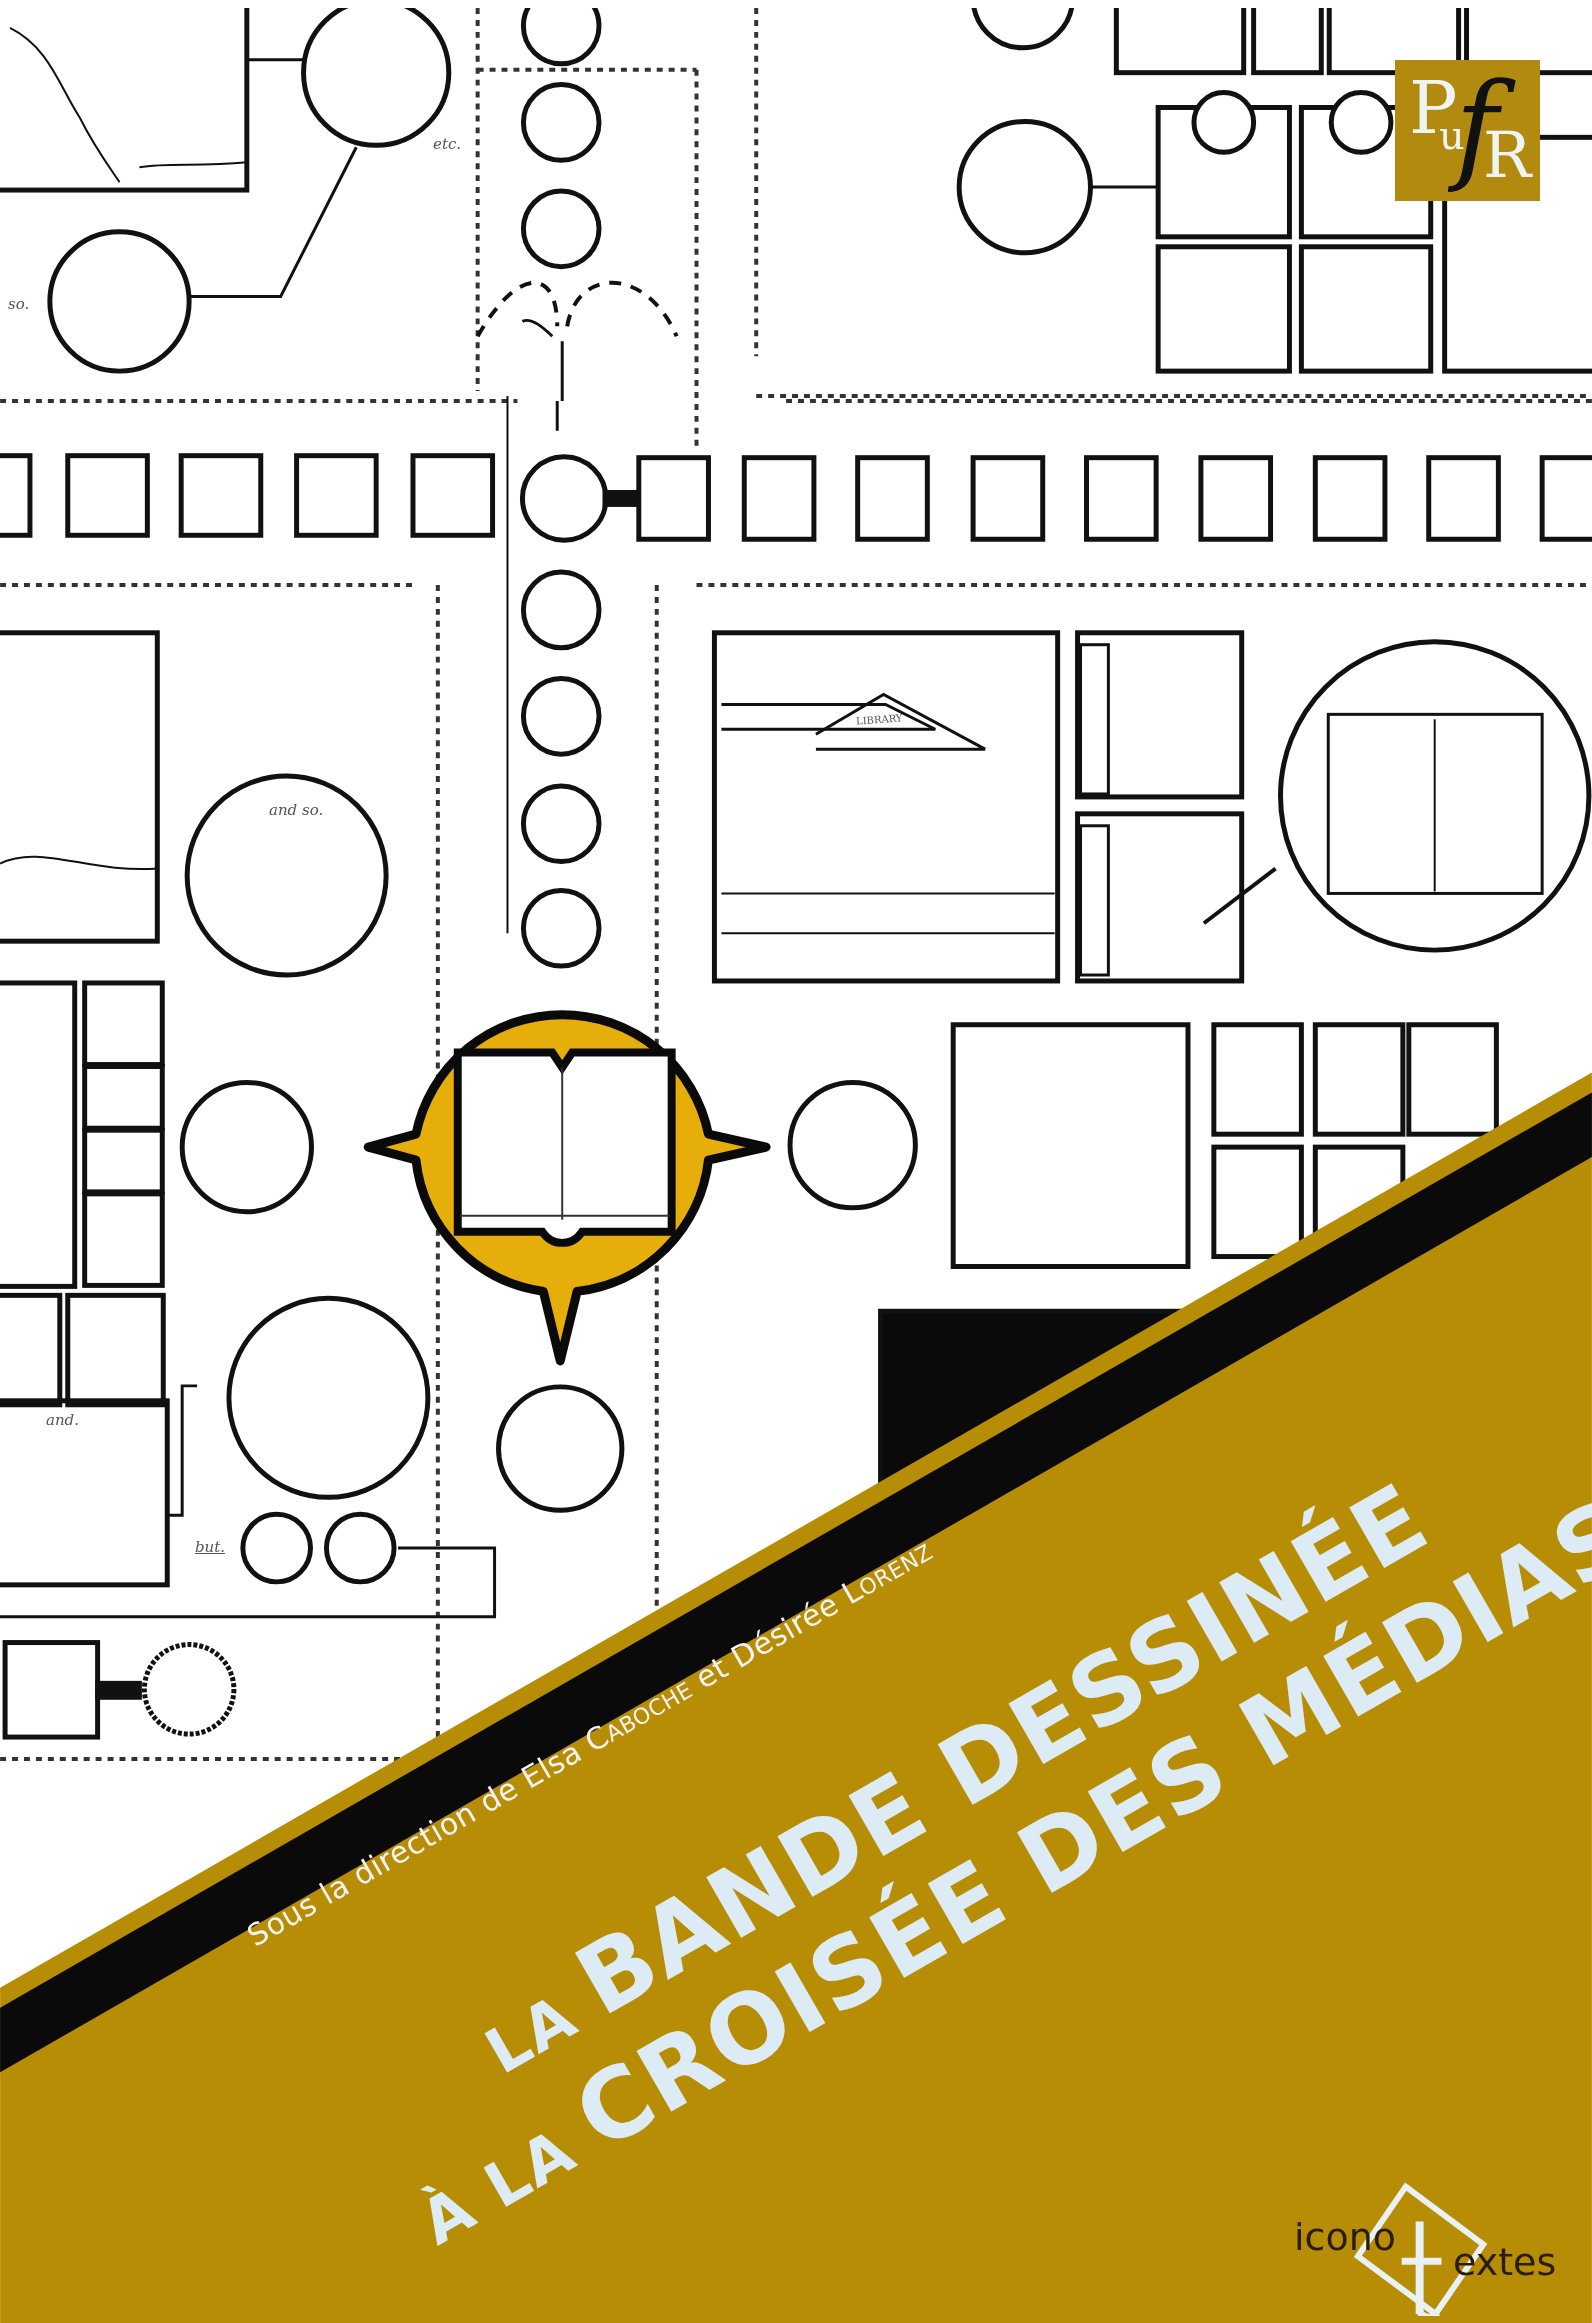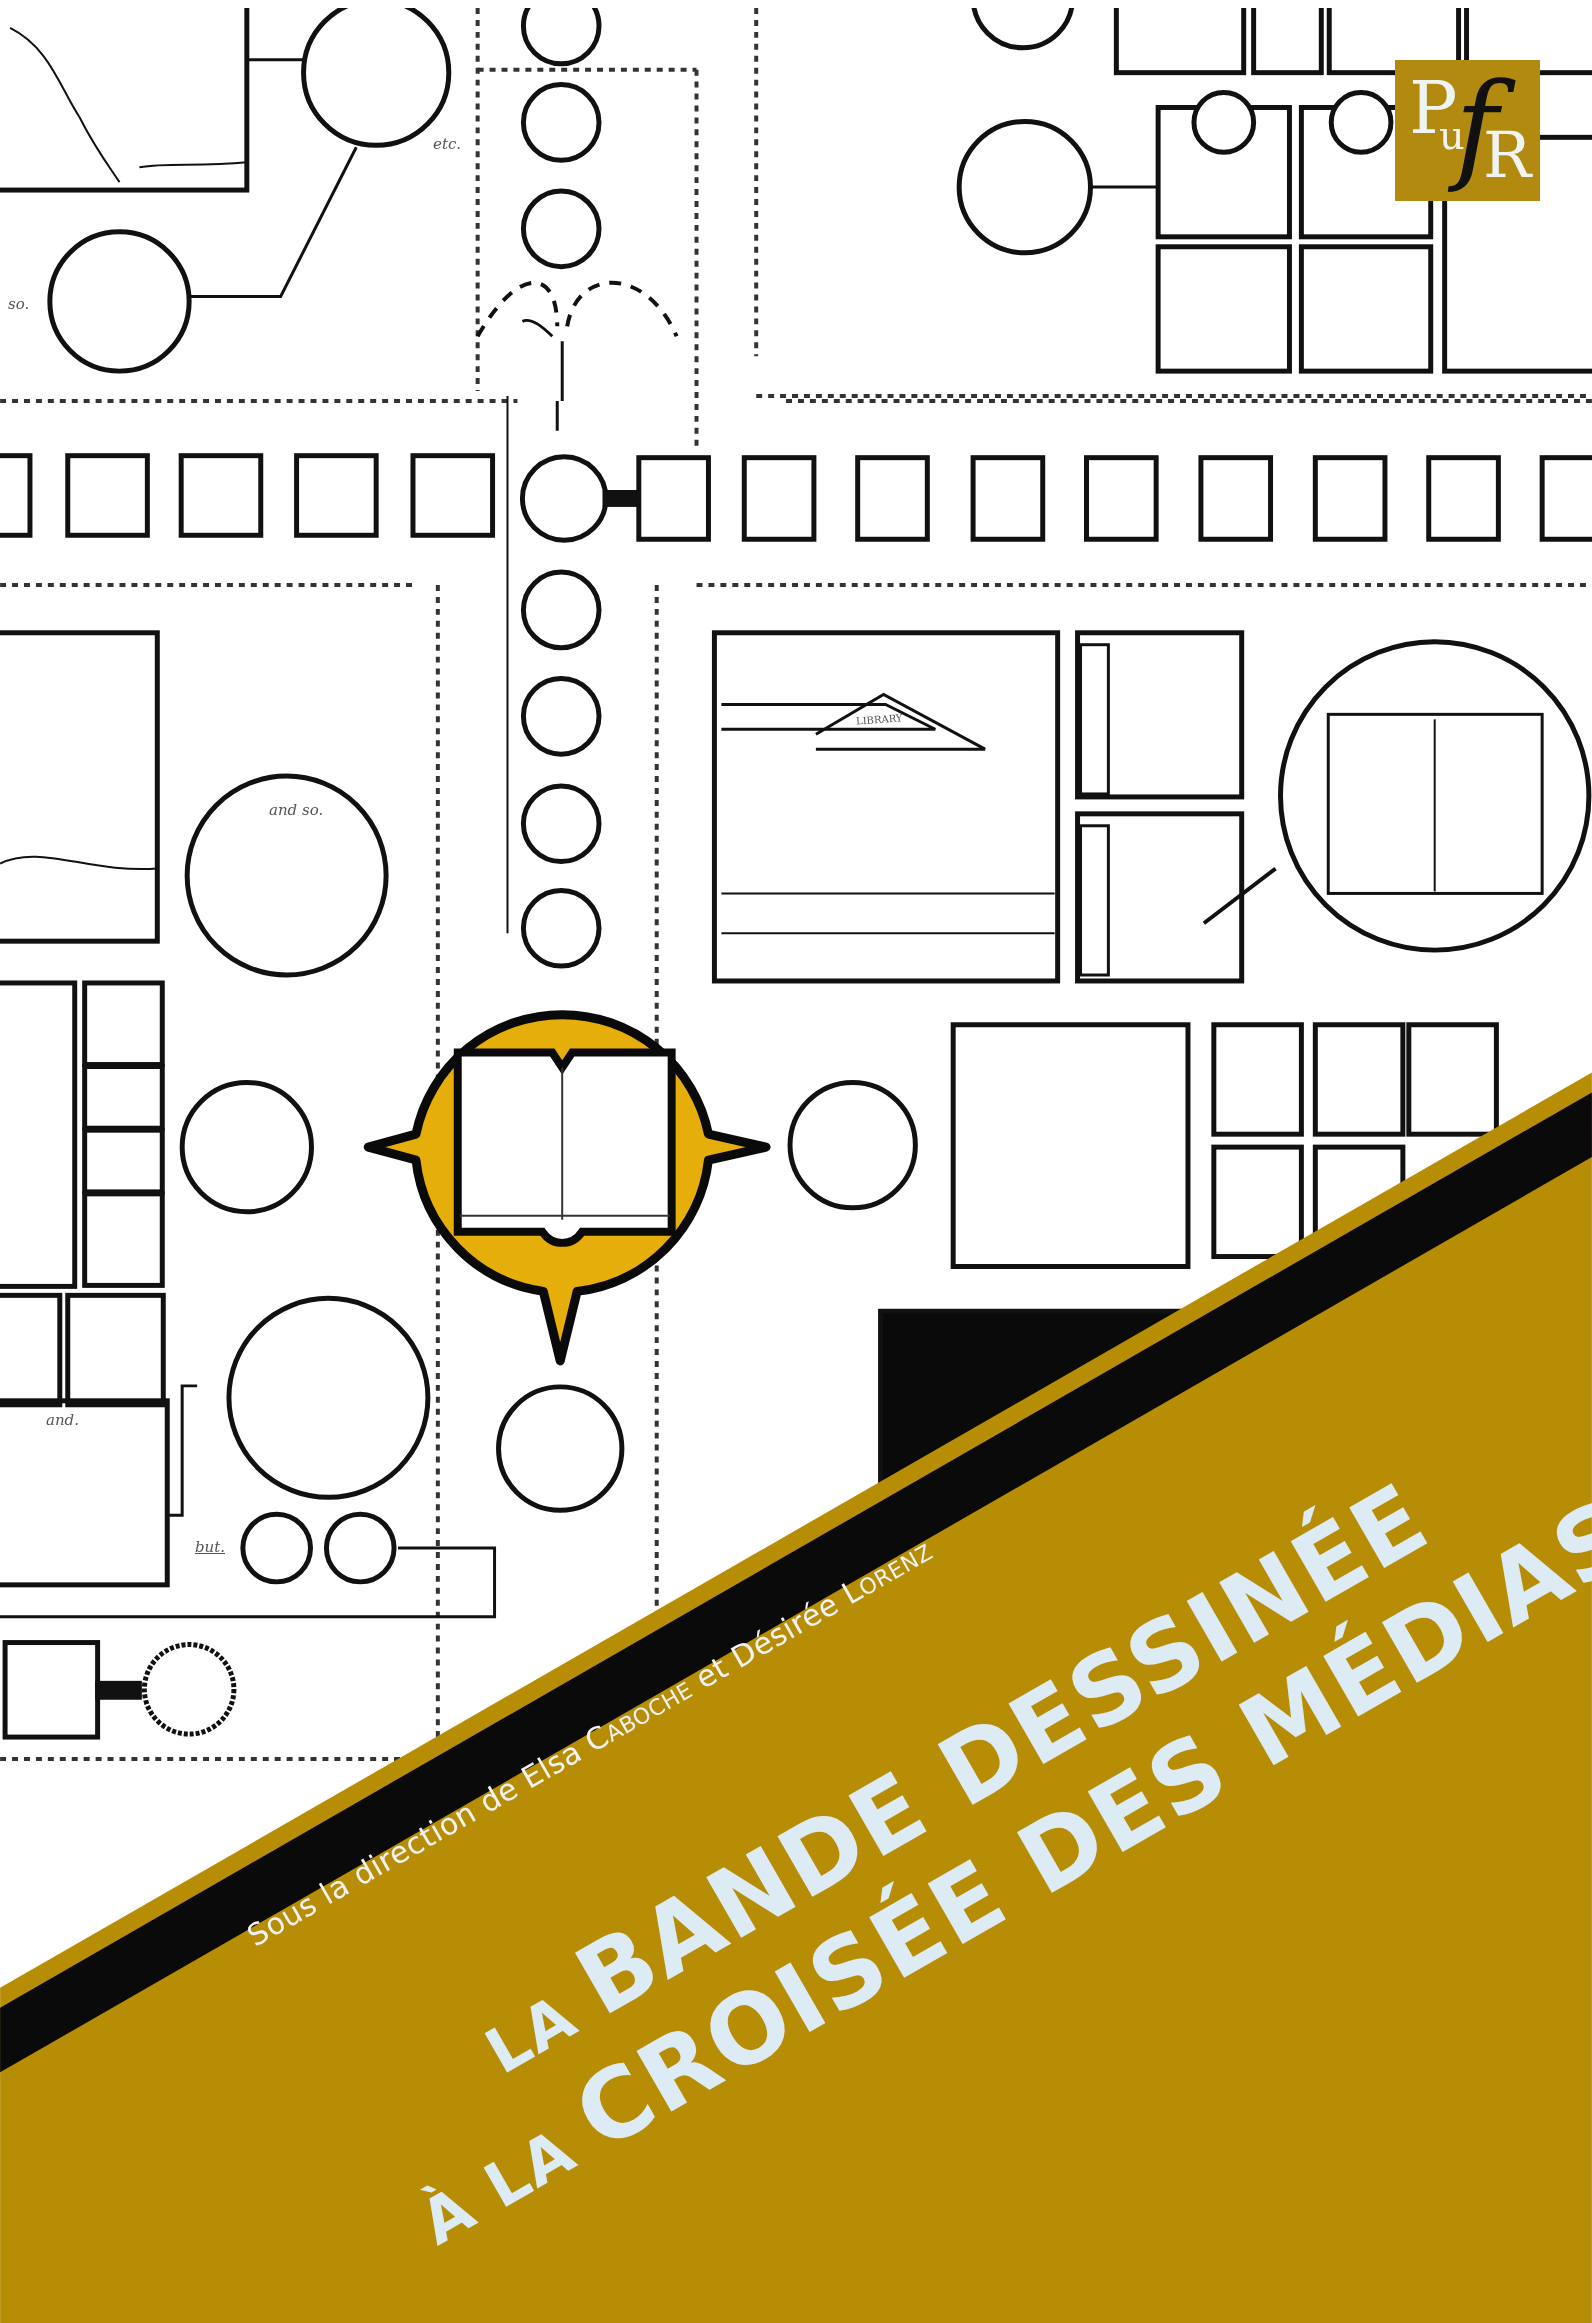--- a/index.html
+++ b/index.html
@@ -184,14 +184,24 @@
     </div>
 
     <div class="rot title" style="left:458px;top:1990px;transform:rotate(-29.9deg);">
       <span class="t-small">LA </span><span class="t-big">BANDE DESSINÉE</span>
     </div>
     <div class="rot title" style="left:393px;top:2161px;transform:rotate(-29.9deg);">
       <span class="t-small">À LA </span><span class="t-big">CROISÉE DES MÉDIAS</span>
     </div>
   </div>
 
+  <div class="logo-icono">
+    <svg width="299" height="199" style="position:absolute;left:0;top:0;" viewBox="0 0 300 200">
+      <polygon points="112,70 190,128 142,198 64,140" fill="none" stroke="#e9f1f4" stroke-width="6"></polygon>
+      <line x1="126" y1="105" x2="126" y2="198" stroke="#e9f1f4" stroke-width="8"></line>
+      <line x1="108" y1="145" x2="148" y2="145" stroke="#e9f1f4" stroke-width="7"></line>
+      <path d="M126,195 q4,10 20,4" fill="none" stroke="#e9f1f4" stroke-width="7"></path>
+    </svg>
+    <span class="icono-l">icono</span>
+    <span class="icono-r">extes</span>
+  </div>
 </div>
 
 
 </body></html>

